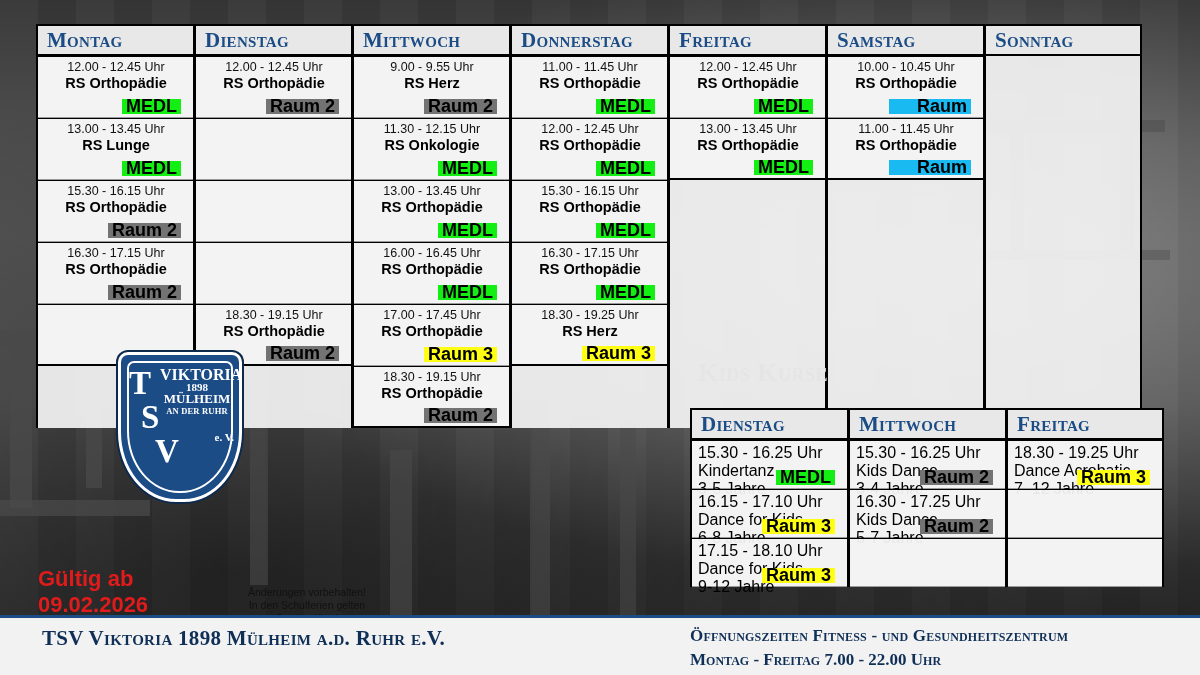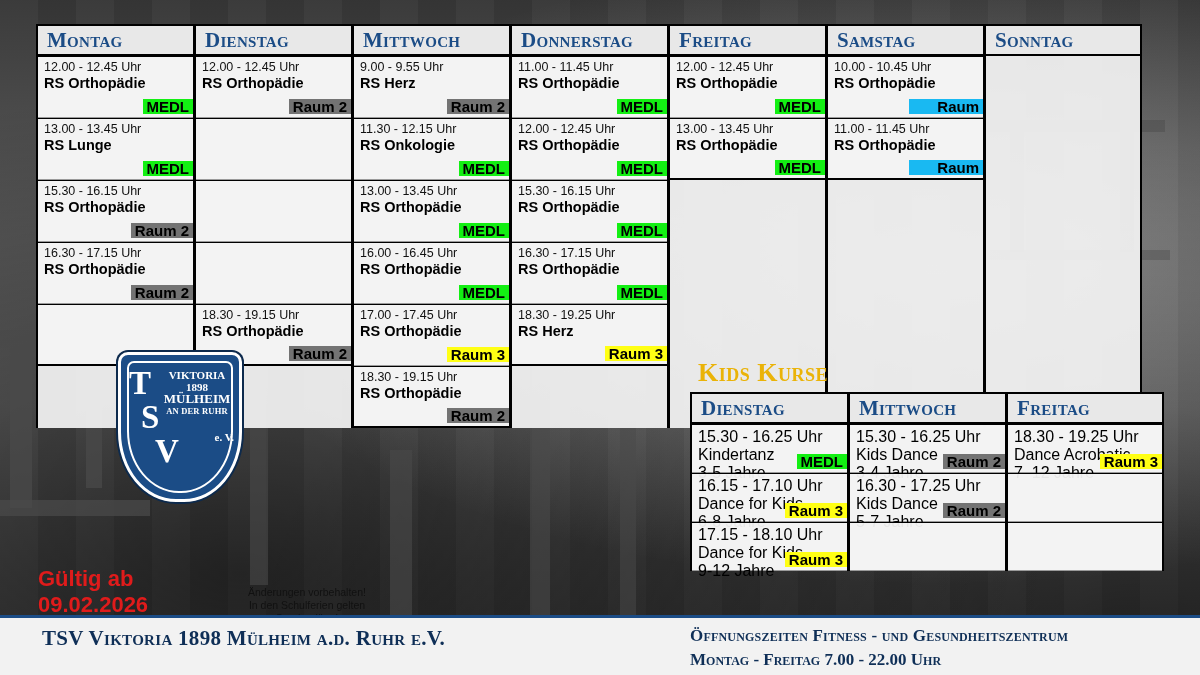--- a/index.html
+++ b/index.html
@@ -49,52 +49,53 @@
     padding-left:9px;
     letter-spacing:.3px;
   }
   .hcell:last-child{border-right-width:2px;}
 
   .cols{display:flex;}
   .col{
     width:158px;box-sizing:border-box;
     border-left:2px solid #000;border-right:1px solid #000;
     background:rgba(243,243,243,.93);
+    text-align:center;
   }
   .col.last{border-right:2px solid #000;}
 
   .slot{
     box-sizing:border-box;
     border-bottom:1px solid #9a9a9a;
     border-top:1px solid #000;
     padding:3px 5px 2px 6px;
     height:62px;
     position:relative;
     background:rgba(243,243,243,.95);
   }
   .slot.blank{border-top:1px solid #000;background:rgba(243,243,243,.95);}
   .slot .time{font-size:12.5px;color:#111;line-height:14px;}
   .slot .name{font-size:14.5px;font-weight:bold;color:#000;line-height:17px;margin-top:1px;}
   .tag{
-    position:absolute;right:0;bottom:3px;
-    font-size:15px;font-weight:bold;color:#000;
+    position:absolute;right:12px;bottom:3px;
+    font-size:18px;font-weight:bold;color:#000;
     padding:0 4px;line-height:15px;
   }
   .tag.medl{background:#13ef13;}
   .tag.r2{background:#737373;}
   .tag.r3{background:#ffff14;}
   .tag.raum{background:#19b9f2;padding-left:28px;}
 
   .bottomcap{border-bottom:2px solid #000;}
 
   
   .kids{position:absolute;left:690px;top:358px;width:475px;}
   .kids-title{
-    color:#eab308;font-family:"Liberation Serif",serif;font-variant:small-caps;
-    font-weight:bold;font-size:26px;letter-spacing:.5px;margin:0 0 4px 8px;
+    color:#e5e5e5;font-family:"Liberation Serif",serif;font-variant:small-caps;
+    font-weight:bold;font-size:26px;letter-spacing:.5px;margin:0 0 20px 8px;
   }
   .kids-head{display:flex;}
   .kids-head .hcell{width:158px;}
   .kids-cols{display:flex;}
   .kcol{
     width:158px;box-sizing:border-box;
     border-left:2px solid #000;border-right:1px solid #000;
     background:rgba(243,243,243,.95);
   }
   .kcol.last{border-right:2px solid #000;}
@@ -127,21 +128,21 @@
     font-size:34px;letter-spacing:1px;
   }
   .shield .t{position:absolute;left:8px;top:10px;font-size:33px;}
   .shield .s{position:absolute;left:20px;top:44px;font-size:33px;}
   .shield .v{position:absolute;left:34px;top:78px;font-size:33px;}
   .shield .txt{
     position:absolute;right:5px;top:14px;width:74px;text-align:center;
     color:#fff;font-family:"Liberation Serif",serif;font-weight:bold;
     line-height:12px;
   }
-  .shield .txt .l1{font-size:11px;}
+  .shield .txt .l1{font-size:16px;}
   .shield .txt .l2{font-size:11px;}
   .shield .txt .l3{font-size:13px;}
   .shield .txt .l4{font-size:8.5px;letter-spacing:.2px;}
   .shield .txt .l5{font-size:11px;margin-top:14px;text-align:right;}
 
   
   .valid{
     position:absolute;left:38px;top:566px;
     color:#e01b1b;font-size:22px;font-weight:bold;line-height:26px;
     font-family:"Liberation Sans",sans-serif;

